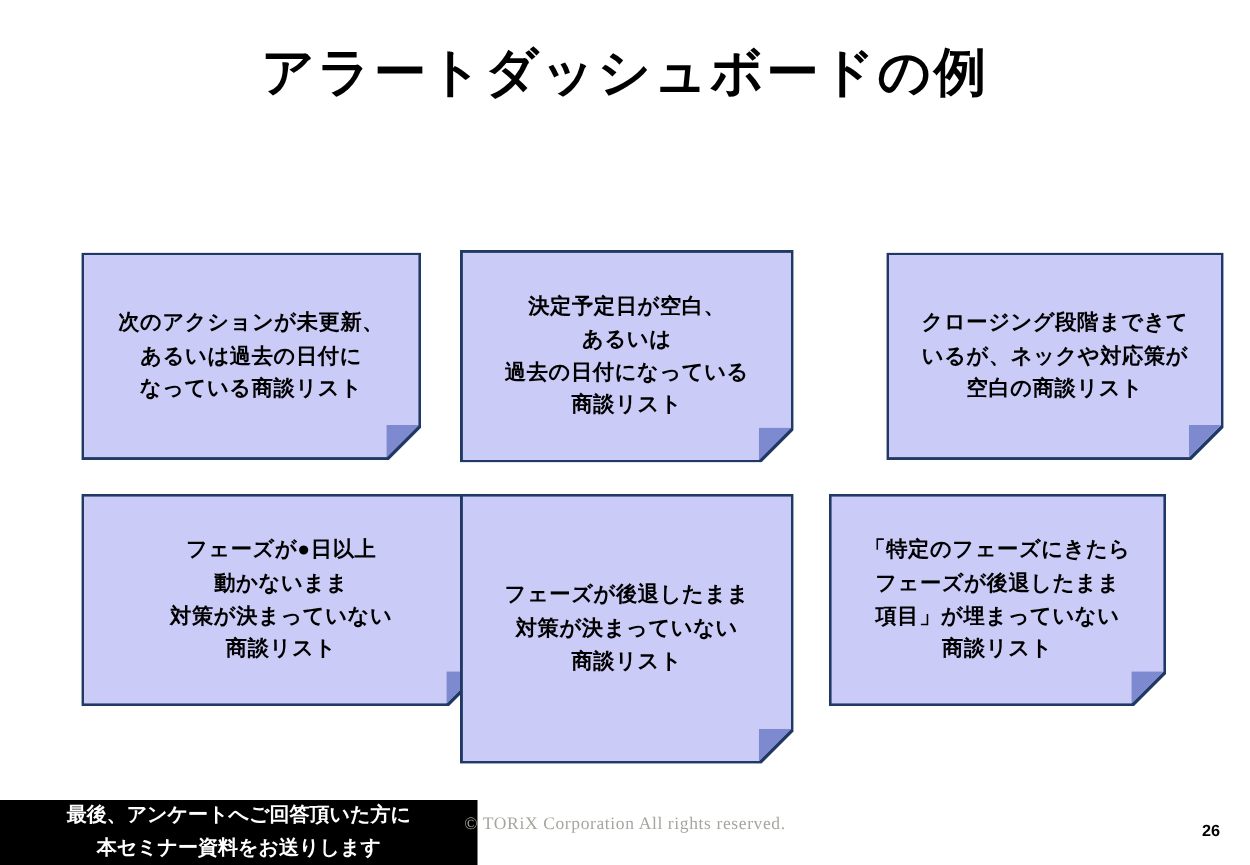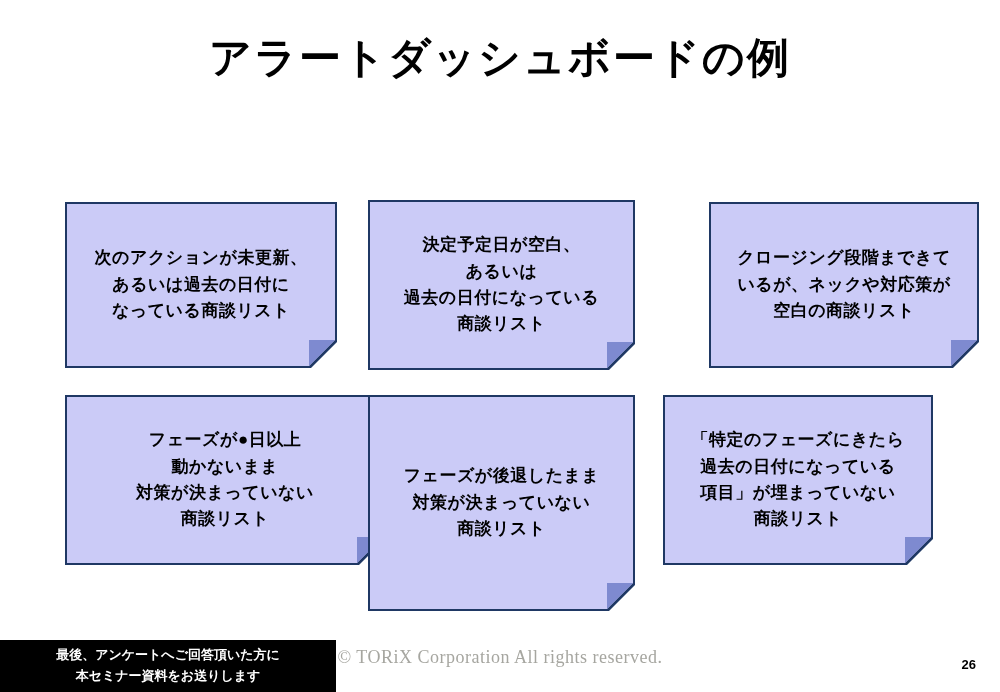--- a/index.html
+++ b/index.html
@@ -73,42 +73,42 @@
   .note.r1c2 { left: 368px; top: 200px; width: 267px; height: 170px; }
   .note.r1c3 { left: 663px; top: 202px; width: 270px; height: 166px; margin-left: 46px; }
   .note.r2c1 { left: 65px;  top: 395px; width: 320px; height: 170px; }
   .note.r2c2 { left: 368px; top: 395px; width: 267px; height: 216px; }
   .note.r2c3 { left: 663px; top: 395px; width: 270px; height: 170px; }
 
   .footer-notice {
     position: absolute;
     left: 0;
     bottom: 0;
-    width: 336px;
+    width: 382px;
     height: 52px;
     background: var(--footer-bg, #000000);
     color: var(--footer-fg, #ffffff);
     display: flex;
     align-items: center;
     justify-content: center;
     text-align: center;
-    font-size: 13px;
+    font-size: 16px;
     font-weight: 700;
     line-height: 1.6;
     white-space: pre-line;
   }
 
   .copyright {
     position: absolute;
     left: 0;
     right: 0;
     bottom: 24px;
     text-align: center;
     font-family: "Liberation Serif", serif;
-    font-size: 18px;
+    font-size: 14px;
     color: var(--copyright-color, #a6a6a0);
     letter-spacing: 0.5px;
   }
 
   .page-number {
     position: absolute;
     right: 24px;
     bottom: 20px;
     font-size: 13px;
     font-weight: 700;
@@ -167,21 +167,21 @@
     <div class="note-text">フェーズが後退したまま
 対策が決まっていない
 商談リスト</div>
   </div>
 
   <div class="note r2c3">
     <div class="shell"></div>
     <div class="fill"></div>
     <div class="fold"></div>
     <div class="note-text">「特定のフェーズにきたら
-過去の日付になっている
+フェーズが後退したまま
 項目」が埋まっていない
 商談リスト</div>
   </div>
 
   <div class="footer-notice">最後、アンケートへご回答頂いた方に
 本セミナー資料をお送りします</div>
 
   <div class="copyright">© TORiX Corporation All rights reserved.</div>
 
   <div class="page-number">26</div>

